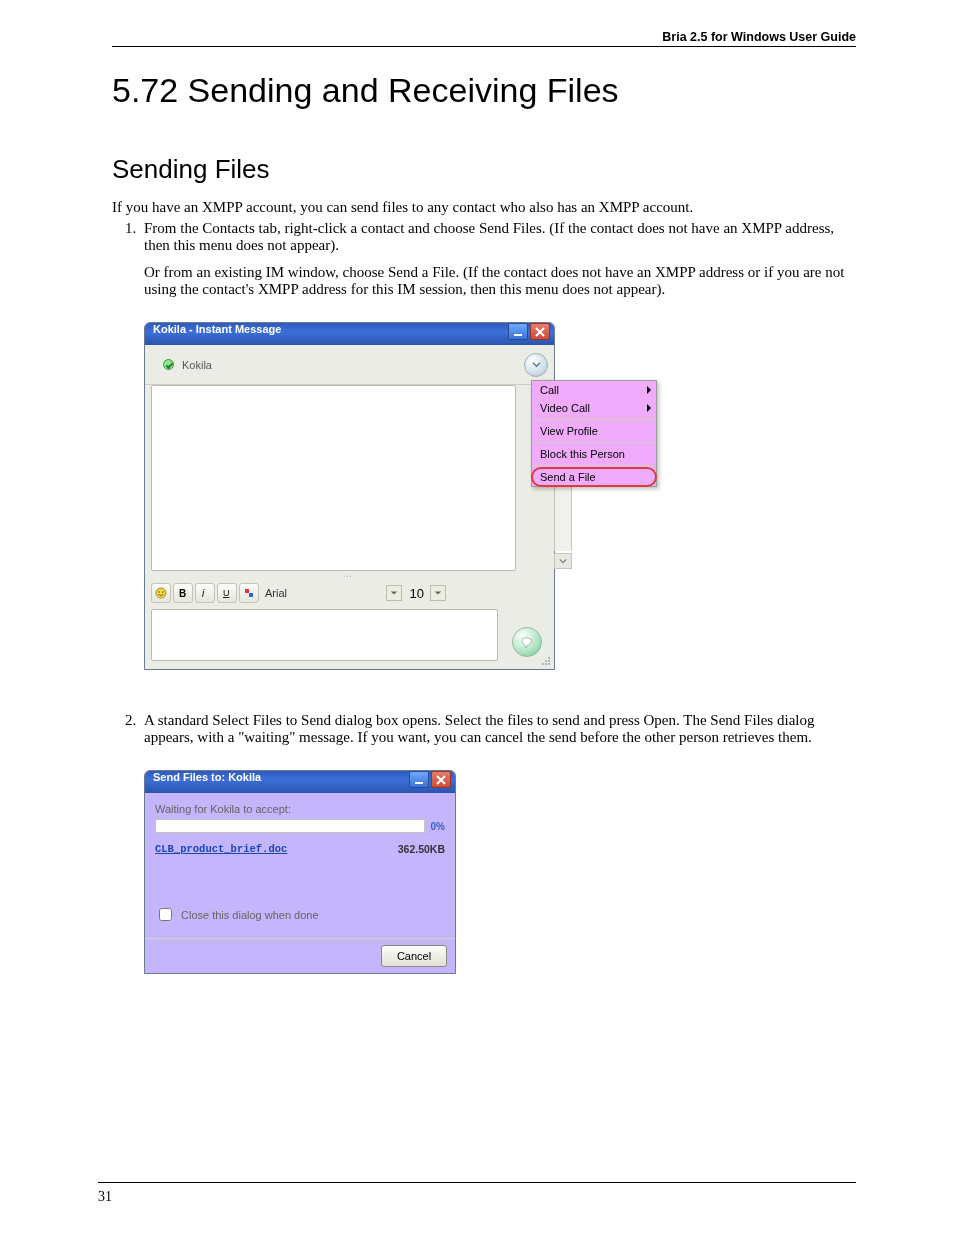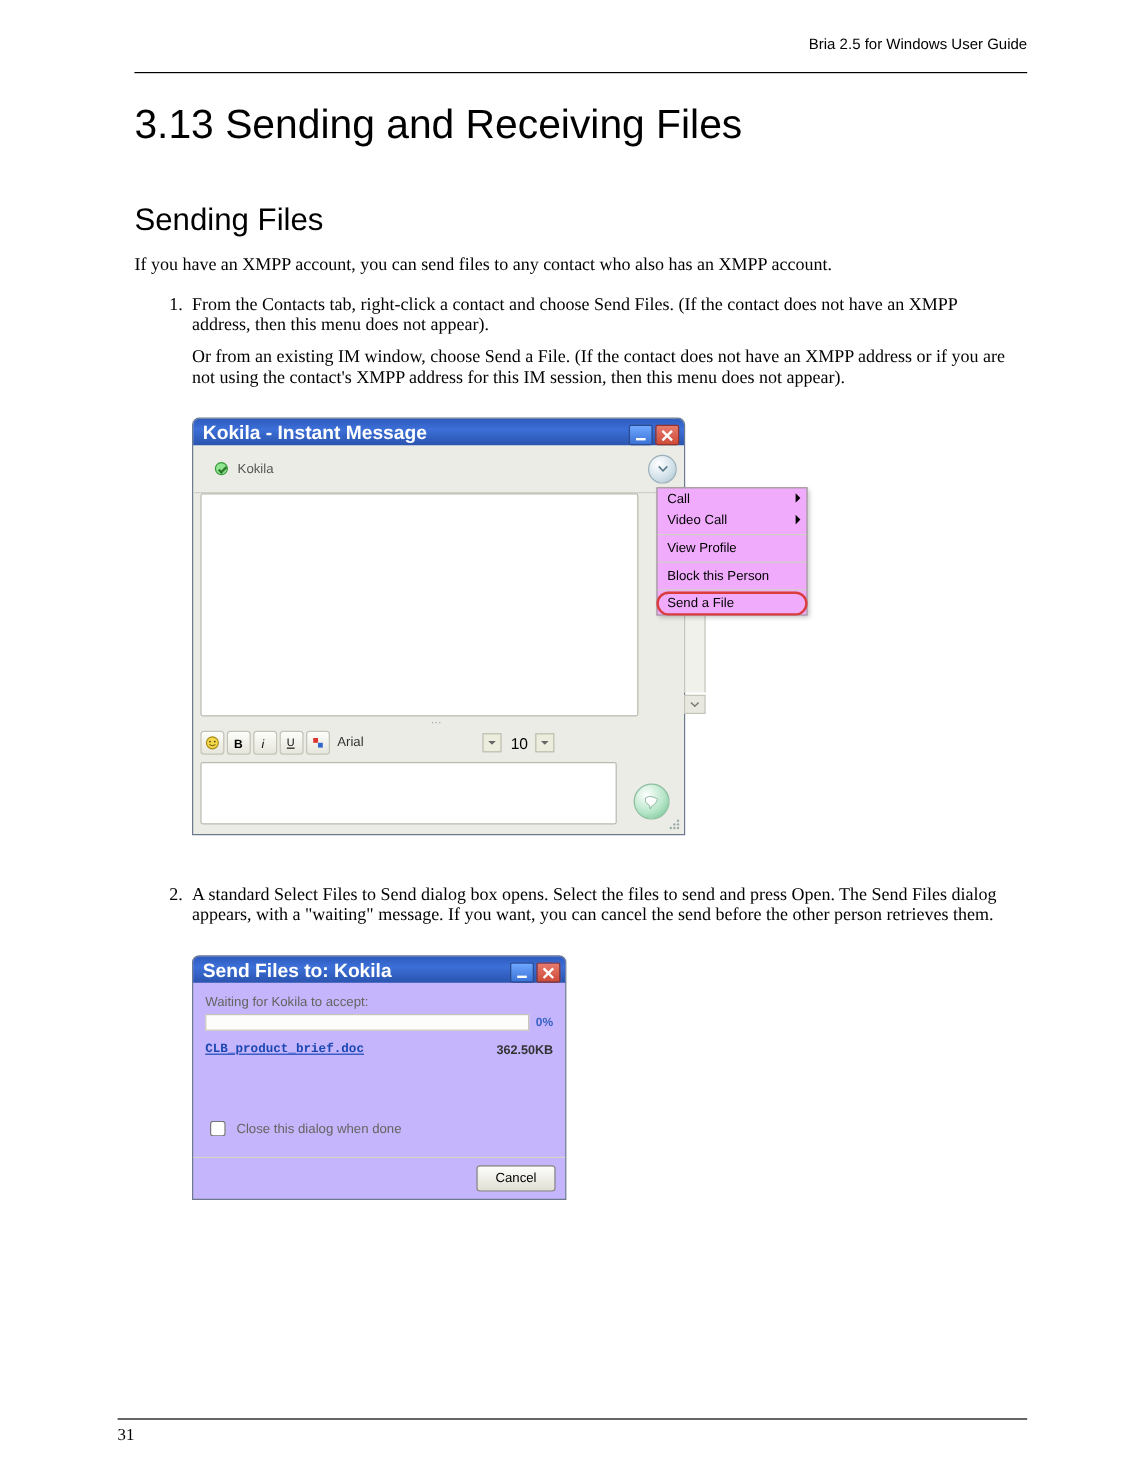--- a/index.html
+++ b/index.html
@@ -13,23 +13,23 @@
     width: 954px;
     min-height: 1235px;
     margin: 0 auto;
     padding: 30px 98px 30px 112px;
     position: relative;
   }
   .header-bar {
     border-bottom: 1.5px solid #000;
     text-align: right;
     font-family: Arial, Helvetica, sans-serif;
-    font-weight: normal;
+    font-weight: bold;
     font-size: 12.5px;
-    padding-bottom: 16px;
+    padding-bottom: 2px;
     margin-bottom: 24px;
   }
   h1 {
     font-family: Arial, Helvetica, sans-serif;
     font-weight: normal;
     font-size: 34px;
     margin: 0 0 44px 0;
   }
   h2 {
     font-family: Arial, Helvetica, sans-serif;
@@ -37,21 +37,21 @@
     font-size: 26px;
     margin: 0 0 14px 0;
   }
   p.intro {
     font-size: 15px;
     margin: 0 0 4px 0;
   }
   ol {
     font-size: 15px;
     padding-left: 28px;
-    margin: 16px;
+    margin: 0;
   }
   ol li {
     margin-bottom: 14px;
     padding-left: 4px;
   }
   ol li p {
     margin: 10px 0 0 0;
   }
 
   
@@ -68,25 +68,25 @@
     border: 1px solid #6b7a8f;
     border-radius: 6px 6px 0 0;
     background: #ecece6;
     position: relative;
   }
   .titlebar {
     height: 22px;
     background: linear-gradient(#2e5bbd, #3c6fd8 40%, #2a54ae);
     color: #fff;
     display: flex;
-    align-items: flex-end;
+    align-items: flex-start;
     padding: 0 4px 0 8px;
     font-weight: bold;
     border-radius: 5px 5px 0 0;
-    font-size: 16px;
+    font-size: 11px;
   }
   .titlebar .spacer { flex: 1; }
   .win-ctrls { display: flex; gap: 2px; }
   .win-btn {
     width: 20px;
     height: 17px;
     background: linear-gradient(#6fa8ff,#3a72d6);
     border: 1px solid #2a4b8d;
     border-radius: 2px;
     display: flex;
@@ -374,21 +374,21 @@
     font-size: 14px;
   }
 </style>
 </head>
 <body>
 
 <div class="page">
 
   <div class="header-bar">Bria 2.5 for Windows User Guide</div>
 
-  <h1>3.13 Sending and Receiving Files</h1>
+  <h1>5.72 Sending and Receiving Files</h1>
 
   <h2>Sending Files</h2>
 
   <p class="intro">If you have an XMPP account, you can send files to any contact who also has an XMPP account.</p>
 
   <ol>
     <li>
       <span>From the Contacts tab, right-click a contact and choose Send Files. (If the contact does not have an XMPP address, then this menu does not appear).</span>
       <p>Or from an existing IM window, choose Send a File. (If the contact does not have an XMPP address or if you are not using the contact's XMPP address for this IM session, then this menu does not appear).</p>
 

